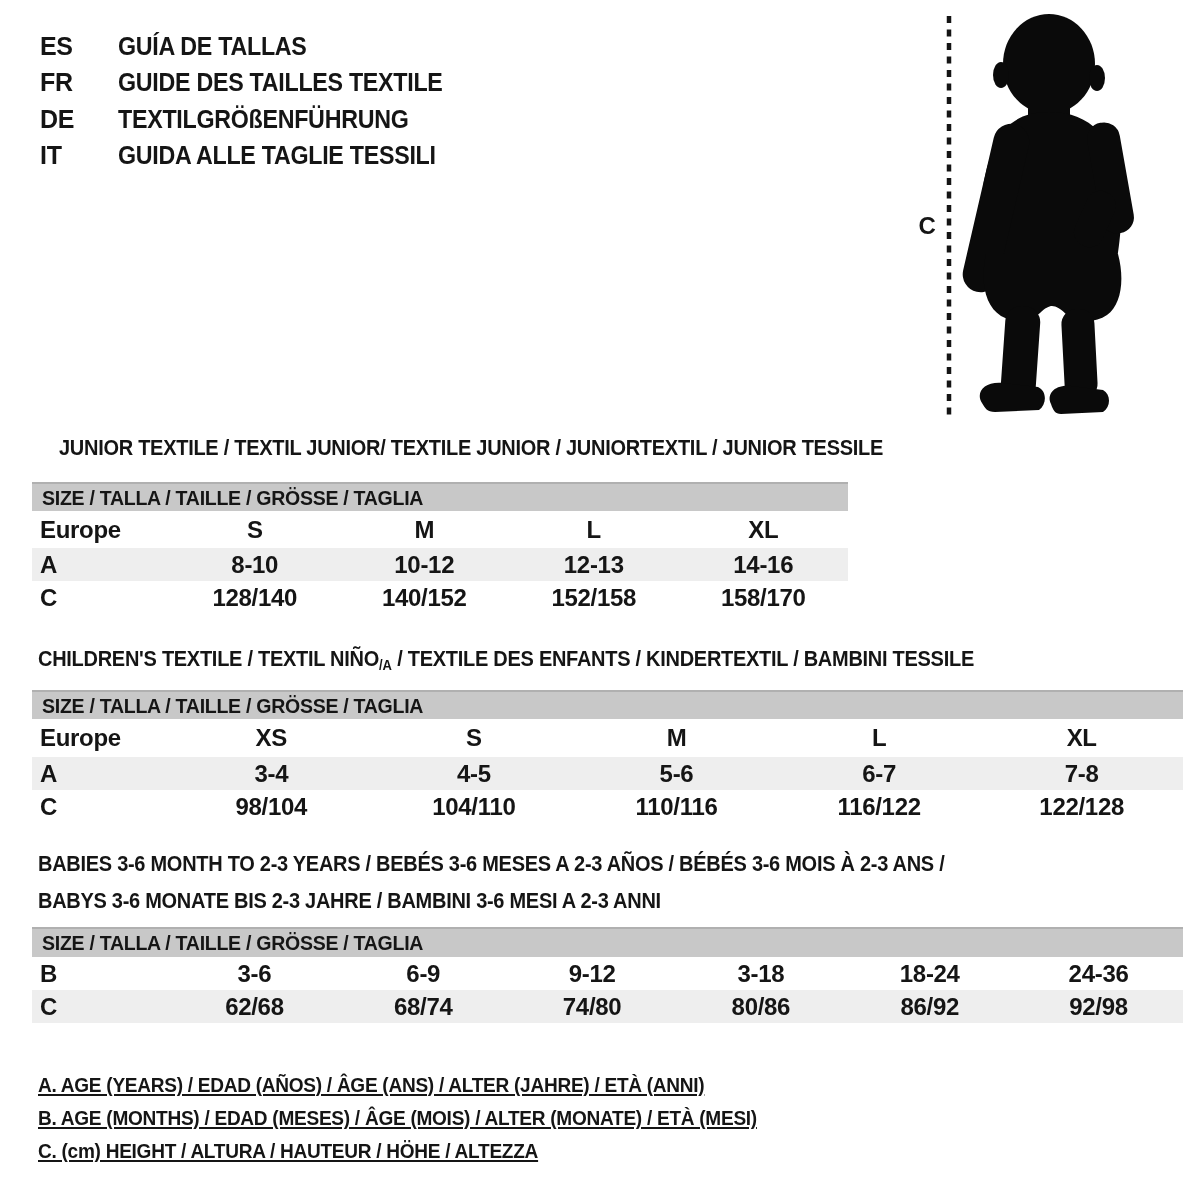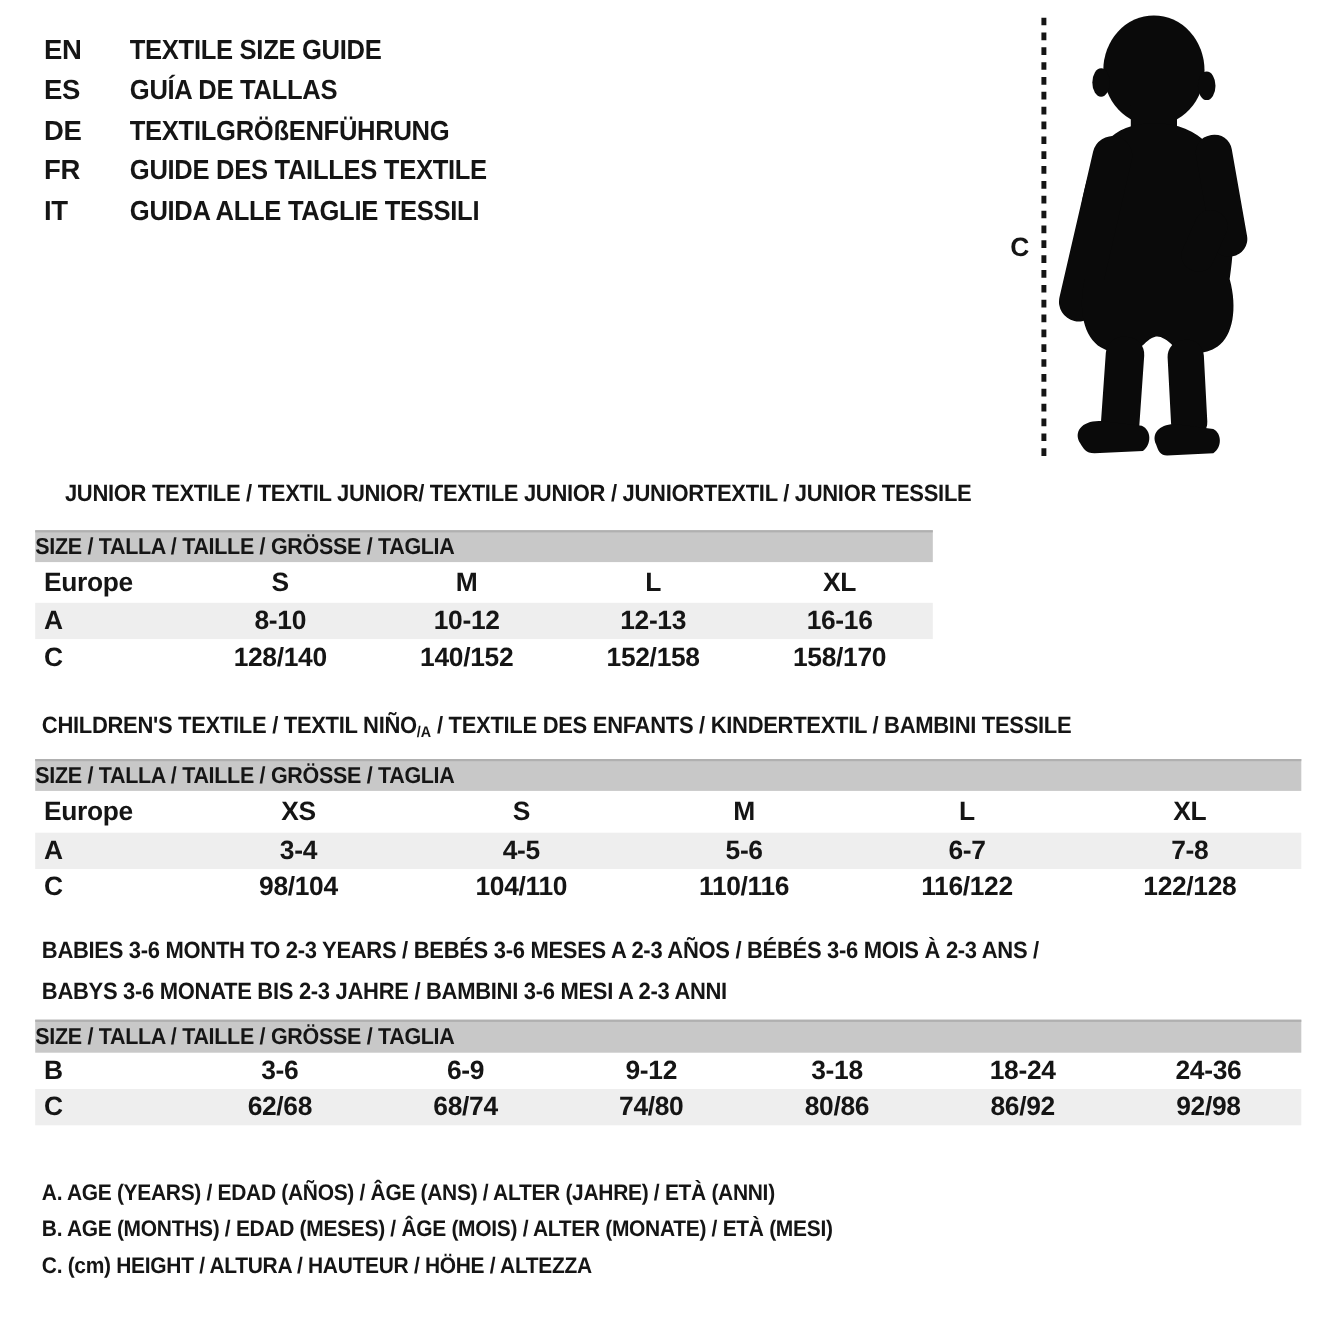--- a/index.html
+++ b/index.html
@@ -22,53 +22,49 @@
   
   .sec-title{font-size:21.5px;white-space:nowrap;}
   .sub-a{font-size:14px;vertical-align:-4px;letter-spacing:0;}
 
   
   .tbl{display:block;}
   .bar{
     background:#c8c8c8;
     border-top:2px solid #b0b0b0;
     display:flex;align-items:center;
-    height:27px;font-size:21px;
+    padding-left:10px;height:27px;font-size:21px;
   }
   .row{display:flex;align-items:center;font-size:24px;}
   .row .lbl{width:130px;padding-left:8px;}
   .row .val{flex:1;text-align:center;}
   .alt{background:#eeeeee;}
 
   
   .legend-line{height:33.3px;display:flex;align-items:center;font-size:20.5px;}
 
   .c-label{font-size:24px;width:30px;text-align:center;}
 </style>
 </head>
 <body>
 
 <div id="page">
 
   <div class="abs" style="left:40px;top:28px;">
     <div class="lang-row">
-      <span class="lang-code">EN</span>
-      <span class="cond">TEXTILE SIZE GUIDE</span>
-    </div>
-    <div class="lang-row">
       <span class="lang-code">ES</span>
       <span class="cond">GUÍA DE TALLAS</span>
     </div>
     <div class="lang-row">
+      <span class="lang-code">FR</span>
+      <span class="cond">GUIDE DES TAILLES TEXTILE</span>
+    </div>
+    <div class="lang-row">
       <span class="lang-code">DE</span>
       <span class="cond">TEXTILGRÖßENFÜHRUNG</span>
-    </div>
-    <div class="lang-row">
-      <span class="lang-code">FR</span>
-      <span class="cond">GUIDE DES TAILLES TEXTILE</span>
     </div>
     <div class="lang-row">
       <span class="lang-code">IT</span>
       <span class="cond">GUIDA ALLE TAGLIE TESSILI</span>
     </div>
   </div>
 
   <span class="abs c-label" style="left:912px;top:212px;">C</span>
 
   <svg class="abs" style="left:942px;top:16px;" width="12" height="402" viewBox="0 0 12 402">
@@ -113,21 +109,21 @@
       <span class="val">S</span>
       <span class="val">M</span>
       <span class="val">L</span>
       <span class="val">XL</span>
     </div>
     <div class="row alt" style="height:33px;">
       <span class="lbl">A</span>
       <span class="val">8-10</span>
       <span class="val">10-12</span>
       <span class="val">12-13</span>
-      <span class="val">16-16</span>
+      <span class="val">14-16</span>
     </div>
     <div class="row" style="height:33px;">
       <span class="lbl">C</span>
       <span class="val">128/140</span>
       <span class="val">140/152</span>
       <span class="val">152/158</span>
       <span class="val">158/170</span>
     </div>
   </div>
 
@@ -187,21 +183,21 @@
       <span class="lbl">C</span>
       <span class="val">62/68</span>
       <span class="val">68/74</span>
       <span class="val">74/80</span>
       <span class="val">80/86</span>
       <span class="val">86/92</span>
       <span class="val">92/98</span>
     </div>
   </div>
 
-  <div class="abs" style="left:38px;top:1068px;">
+  <div class="abs" style="left:38px;top:1068px;text-decoration:underline;">
     <div class="legend-line">
       <span class="cond">A. AGE (YEARS) / EDAD (AÑOS) / ÂGE (ANS) / ALTER (JAHRE) / ETÀ (ANNI)</span>
     </div>
     <div class="legend-line">
       <span class="cond">B. AGE (MONTHS) / EDAD (MESES) / ÂGE (MOIS) / ALTER (MONATE) / ETÀ (MESI)</span>
     </div>
     <div class="legend-line">
       <span class="cond">C. (cm) HEIGHT / ALTURA / HAUTEUR / HÖHE / ALTEZZA</span>
     </div>
   </div>

